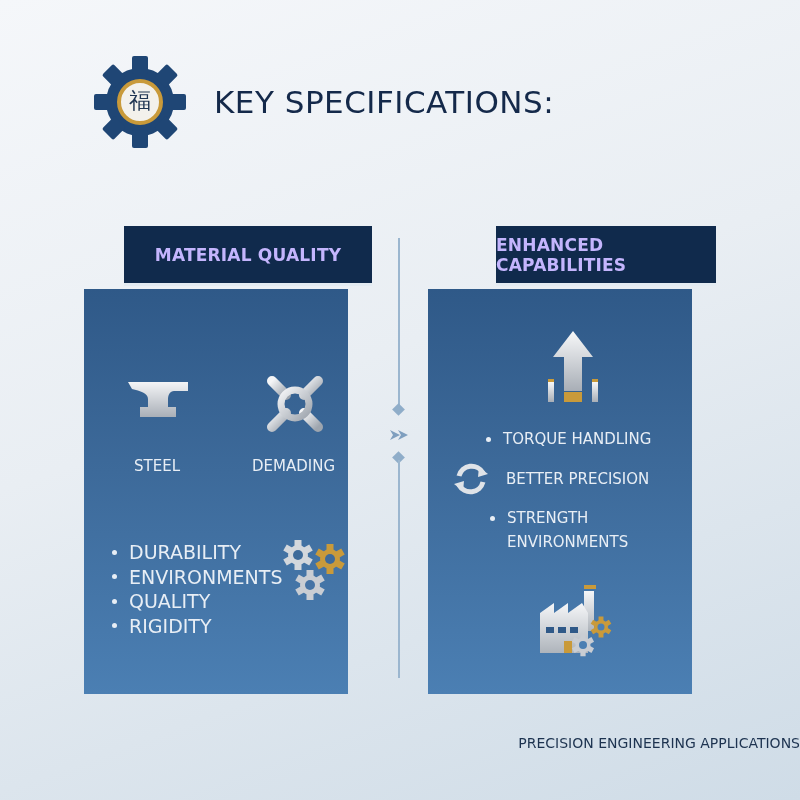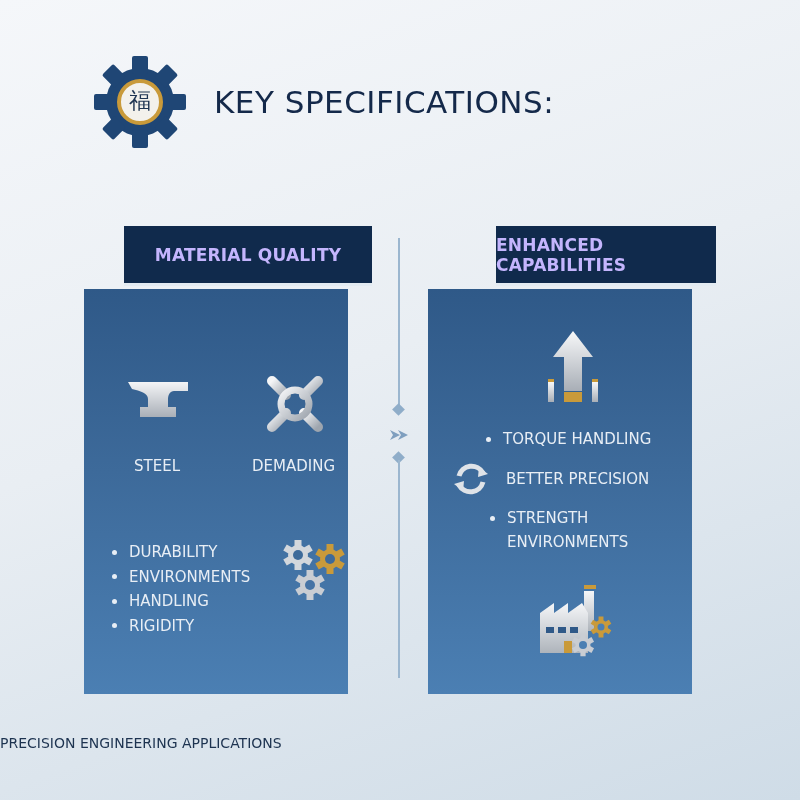--- a/index.html
+++ b/index.html
@@ -19,25 +19,25 @@
     height: 60px; background: #102a4c; color: #c4b5fd; font-weight: bold; font-size: 17px;
     display: flex; align-items: center; justify-content: center; letter-spacing: 0.2px;
     border-bottom: 3px solid #e3ebf2;
     margin-left: 40px;
   }
   .panel-body {
     position: absolute; top: 63px; left: 0; width: 264px; height: 405px;
     background: linear-gradient(180deg, #2f5988 0%, #3d6a9a 45%, #4b7fb3 100%);
   }
   .lbl { position: absolute; color: #e8eef5; font-size: 15px; }
-  .bullets { position: absolute; list-style: none; color: #e8eef5; font-size: 15px; }
+  .bullets { position: absolute; list-style: none; color: #e8eef5; font-size: 19px; }
   .bullets li { height: 24.5px; display: flex; align-items: center; }
   .bullets li::before { content: ""; width: 5px; height: 5px; border-radius: 50%; background: #e8eef5; margin-right: 12px; }
   .divider { position: absolute; left: 398px; width: 2px; background: #9bb6cf; }
-  .footer { position: absolute; top: 735px; left: 0; width: 800px; text-align: left; color: #1d3350; font-size: 14px; }
+  .footer { position: absolute; top: 735px; left: 0; width: 800px; text-align: right; color: #1d3350; font-size: 14px; }
   .abs { position: absolute; }
 </style>
 </head>
 <body>
 
 <div class="header">
   <div class="logo">
     <svg width="96" height="96" viewBox="0 0 96 96">
       <g fill="#1f4675">
         <circle cx="48" cy="48" r="34"></circle>
@@ -89,21 +89,21 @@
           <line x1="54" y1="54" x2="40" y2="40"></line>
       </g>
       <circle cx="31" cy="31" r="14" fill="none" stroke="url(#sv2)" stroke-width="7"></circle>
     </svg>
     <span class="lbl" style="left:50px;top:168px">STEEL</span>
     <span class="lbl" style="left:168px;top:168px">DEMADING</span>
 
     <ul class="bullets" style="left:28px;top:251px">
       <li>DURABILITY</li>
       <li>ENVIRONMENTS</li>
-      <li>HANDLING</li>
+      <li>QUALITY</li>
       <li>RIGIDITY</li>
     </ul>
 
     <svg class="abs" style="left:196px;top:248px" width="72" height="72" viewBox="0 0 72 72">
       <defs>
         <g id="gr">
           <circle r="10" fill="currentColor"></circle>
           <rect x="-3.5" y="-15" width="7" height="8" fill="currentColor"></rect>
           <rect x="-3.5" y="-15" width="7" height="8" fill="currentColor" transform="rotate(60)"></rect>
           <rect x="-3.5" y="-15" width="7" height="8" fill="currentColor" transform="rotate(120)"></rect>

